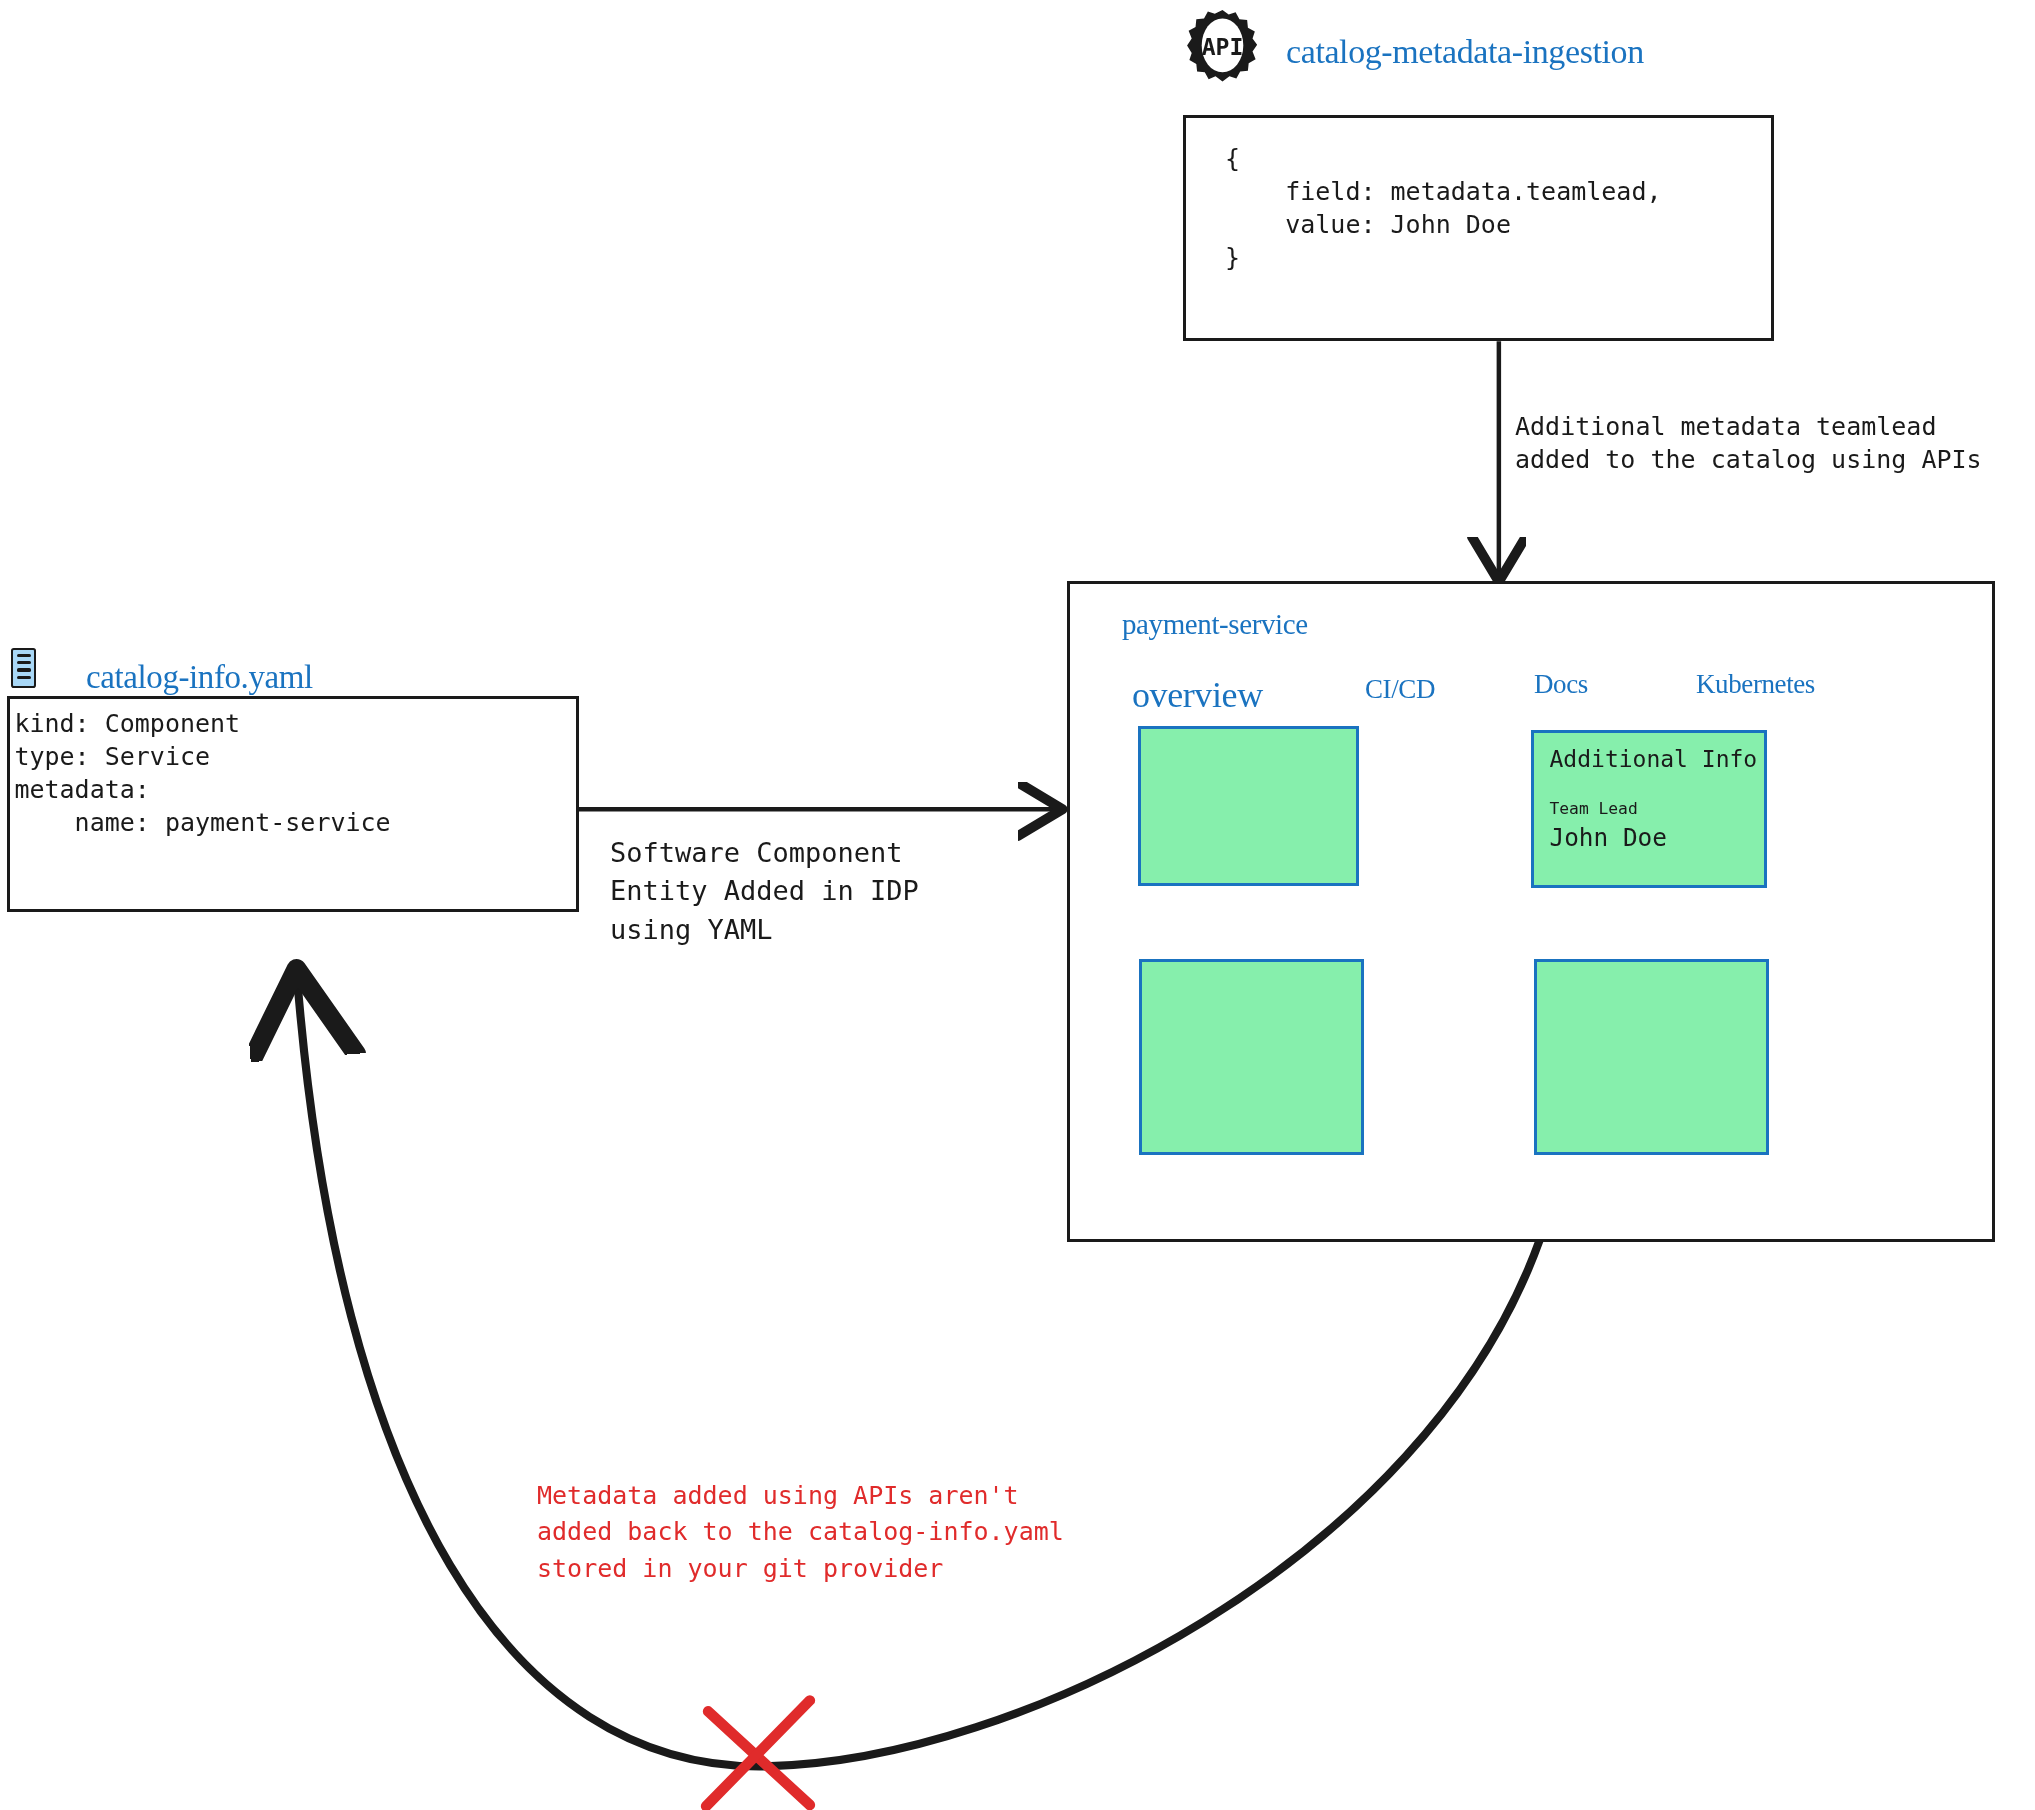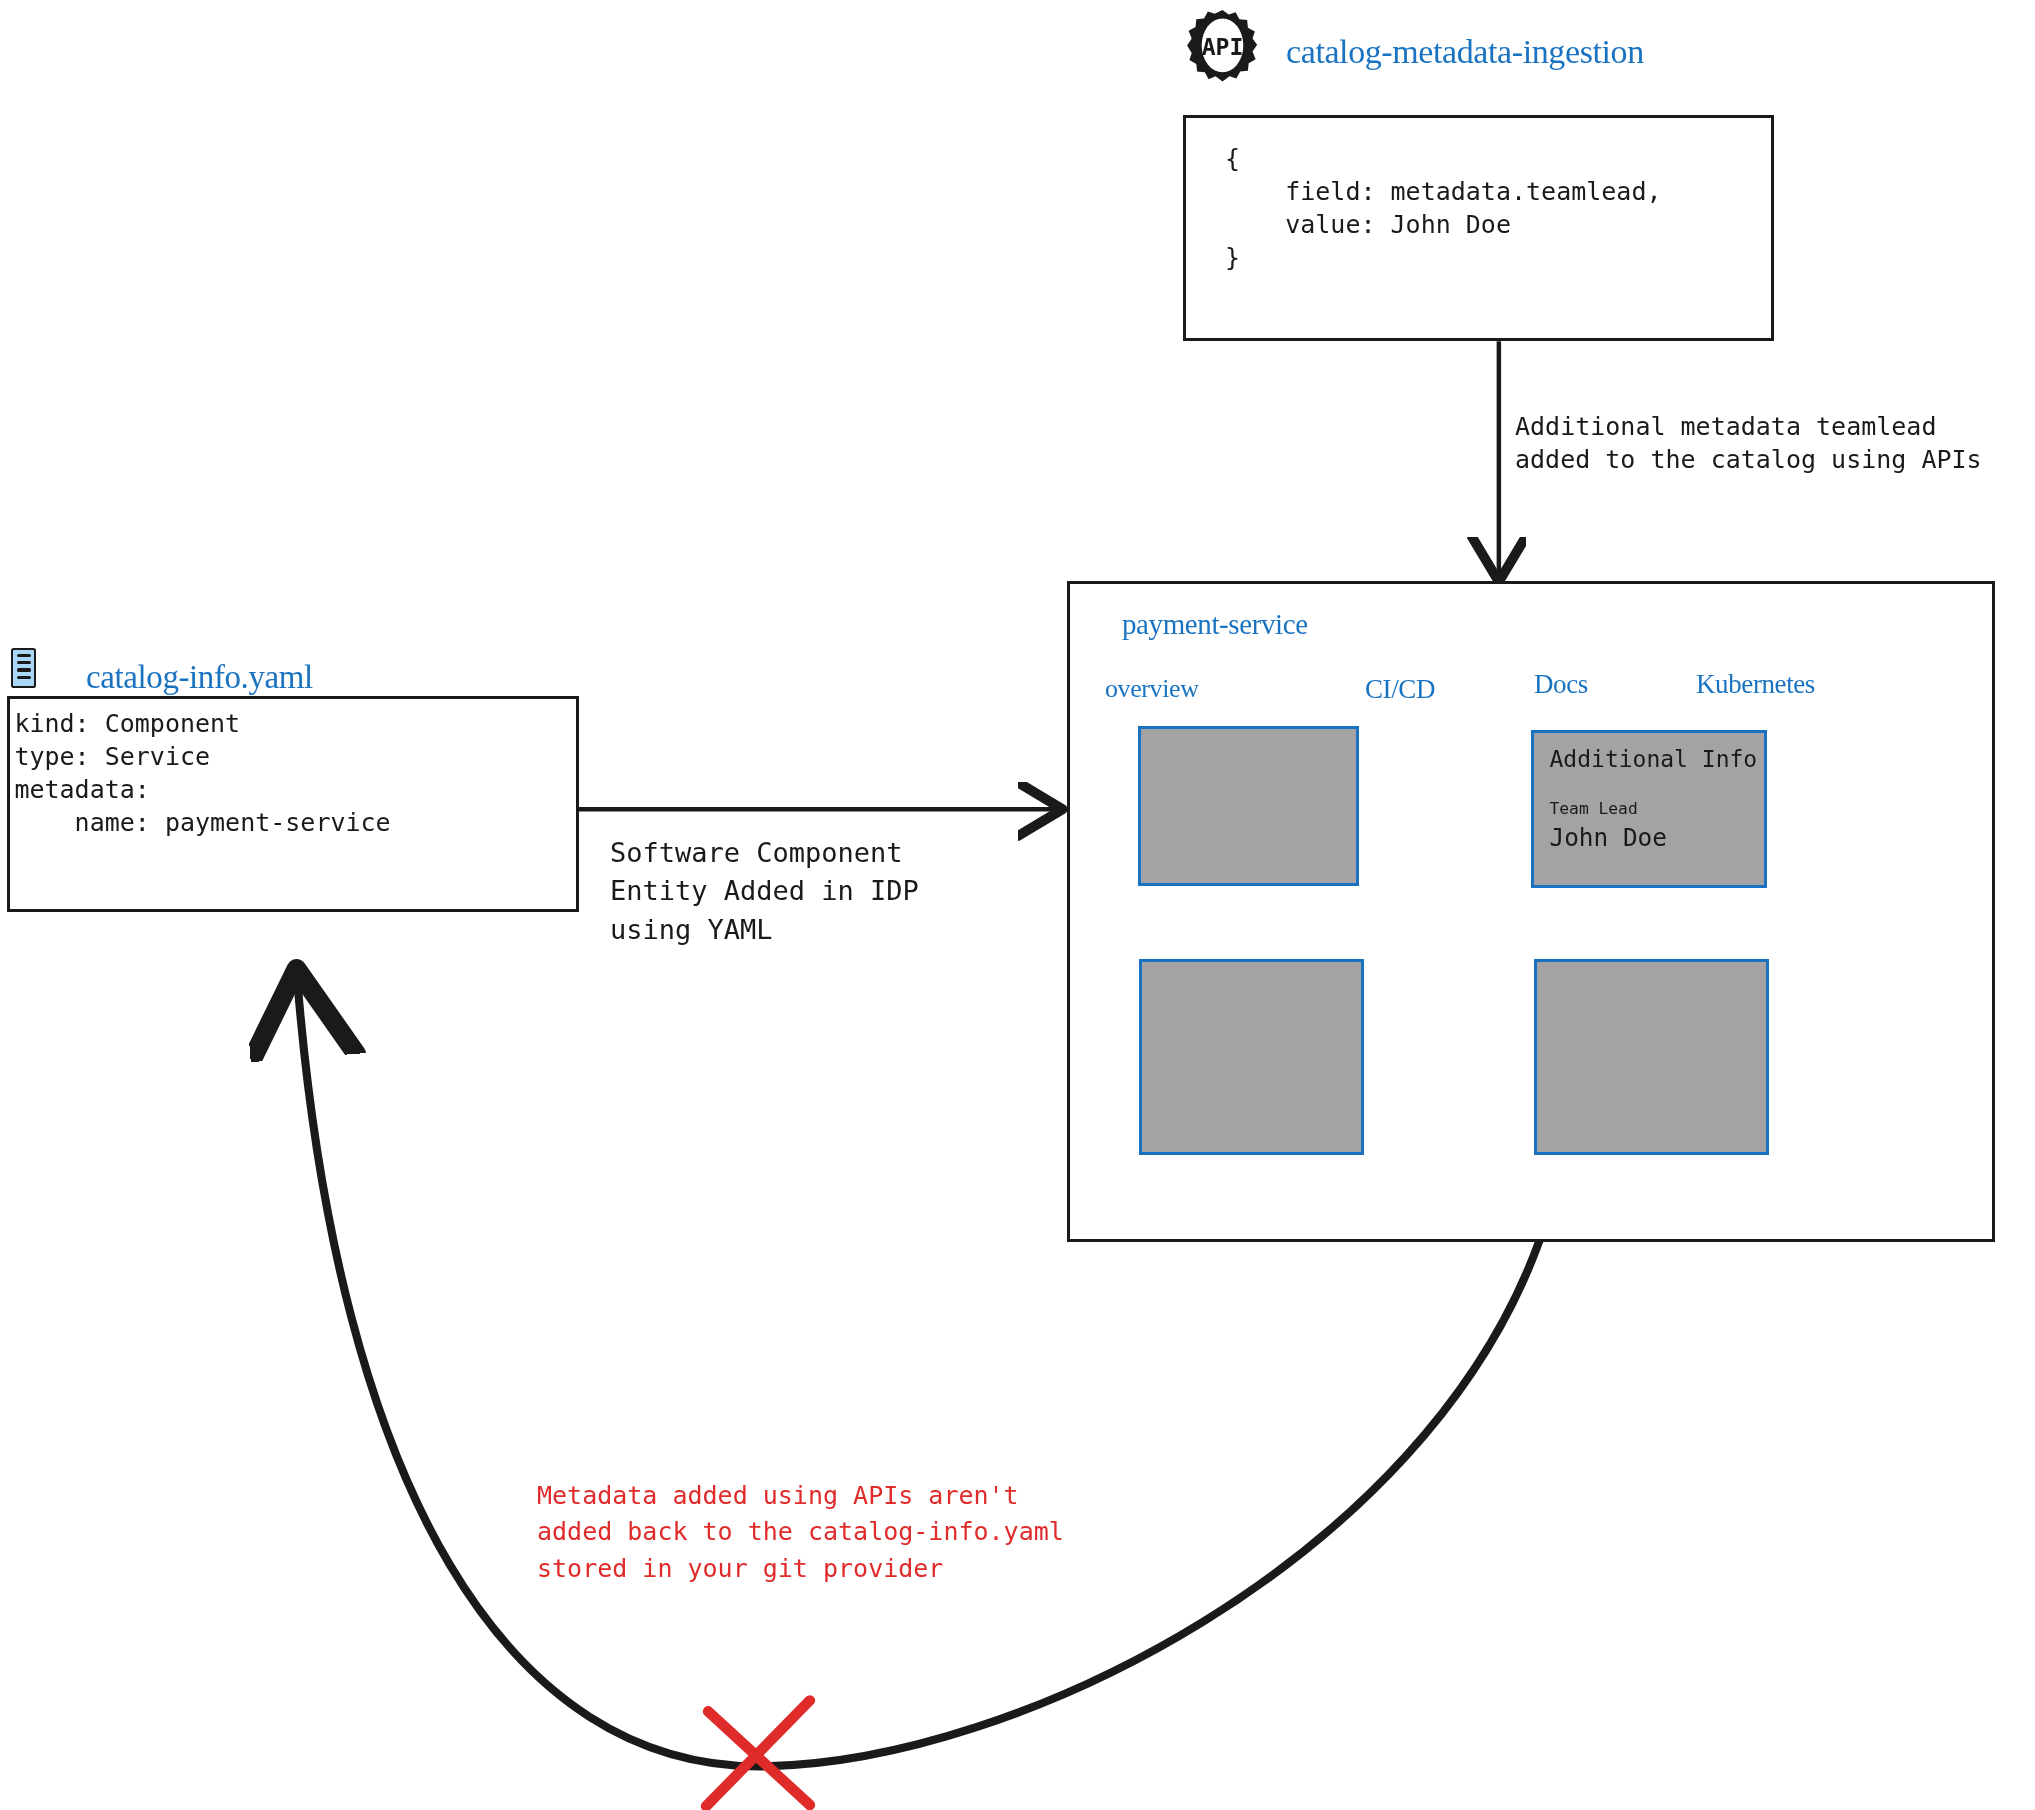--- a/index.html
+++ b/index.html
@@ -30,21 +30,21 @@
   
   .black-box {
     position: absolute;
     border: 3.7px solid #1a1a1a;
     background: #ffffff;
     box-sizing: border-box;
   }
   .blue-box {
     position: absolute;
     border: 3.7px solid #1a73c0;
-    background: #a3a3a3;
+    background: #86efac;
     box-sizing: border-box;
   }
 
   
   .mono {
     font-family: "DejaVu Sans Mono", "Liberation Mono", monospace;
     color: #1a1a1a;
     white-space: pre;
     line-height: 1.32;
   }
@@ -160,21 +160,21 @@
   </div>
 
   <div class="abs mono" style="left:610px; top:834px; font-size:27px; line-height:1.42;">Software Component
 Entity Added in IDP
 using YAML</div>
 
   <div class="black-box" style="left:1067px; top:581px; width:928px; height:661px;">
 
     <div class="blue-title" style="position:absolute; left:52px; top:24.4px; font-size:29px;">payment-service</div>
 
-    <div class="blue-title" style="position:absolute; left:35px; top:90px; font-size:26px;text-align:right;">overview</div>
+    <div class="blue-title" style="position:absolute; left:62px; top:90px; font-size:36px;text-align:right;">overview</div>
     <div class="blue-title" style="position:absolute; left:287px; top:90px; font-size:27px;margin-left:8px;">CI/CD</div>
     <div class="blue-title" style="position:absolute; left:464px; top:85px; font-size:27px;">Docs</div>
     <div class="blue-title" style="position:absolute; left:626px; top:85px; font-size:27px;">Kubernetes</div>
 
     <div class="blue-box" style="left:68px; top:142px; width:221px; height:160px;"></div>
 
     <div class="blue-box" style="left:461px; top:146px; width:236px; height:158px;">
       <div class="mono" style="position:absolute; left:15.5px; top:10.6px; font-size:23px;">Additional Info</div>
       <div class="mono" style="position:absolute; left:15.5px; top:65px; font-size:16.3px;">Team Lead</div>
       <div class="mono" style="position:absolute; left:15.5px; top:89px; font-size:24.4px;">John Doe</div>

